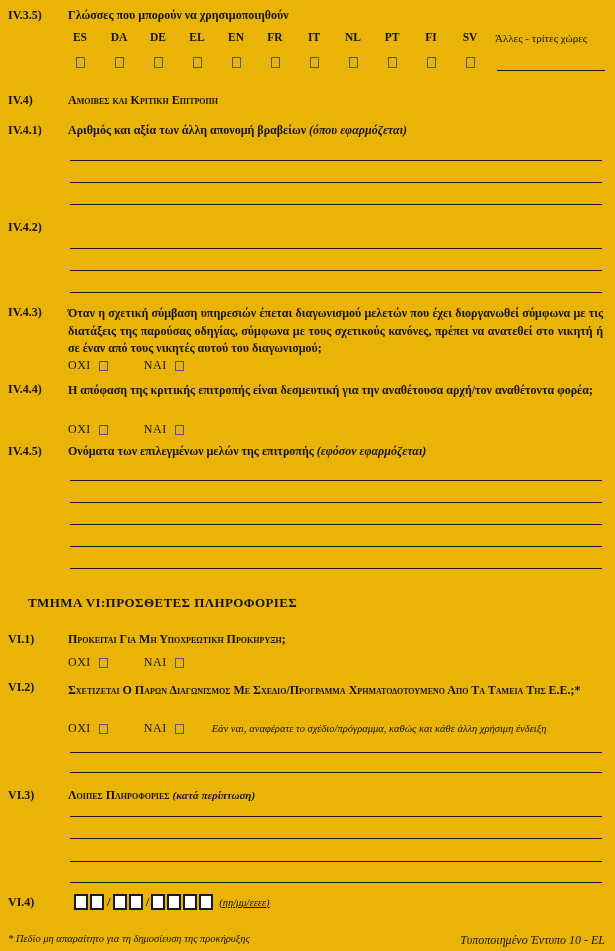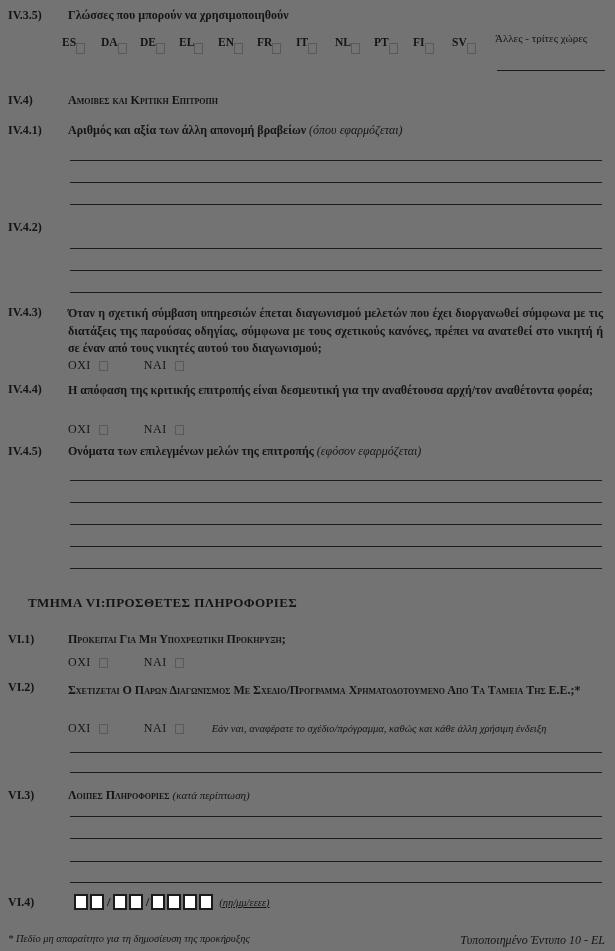--- a/index.html
+++ b/index.html
@@ -1,37 +1,37 @@
 <!DOCTYPE html>
 <html><head>
 <meta charset="utf-8">
 <style>
   * { margin:0; padding:0; box-sizing:border-box; }
   html,body { background:#ffffff; }
   .page {
     position:relative; width:615px; height:951px; margin:0 auto;
-    background:#737373; color:#141414; overflow:hidden;
+    background:#eab308; color:#141414; overflow:hidden;
     font-family:"Liberation Serif", serif;
   }
   .row { position:absolute; left:8px; right:12px; display:flex; align-items:flex-start; }
   .num { flex:0 0 60px; font-weight:bold; font-size:12px; }
   .bodytxt { flex:1; font-size:12px; }
   .b { font-weight:bold; }
-  .it { font-style:italic; font-weight:normal; }
+  .it { font-style:italic; font-weight:bold; }
   .sc { font-variant:small-caps; font-weight:bold; }
   .just { text-align:justify; }
   .lh { line-height:17.5px; }
   .wline { position:absolute; left:70px; width:532px; height:0; border-top:1px solid #1c1c1c; }
   .cb { display:inline-block; width:9px; height:10px; border:1px solid #595959; background:transparent; }
   .choice { position:absolute; left:68px; display:flex; align-items:center; font-size:12px; }
   .choice .lab { letter-spacing:0.5px; }
   .choice .cb { margin-left:8px; }
   .choice .yes { margin-left:36px; }
   .langrow { position:absolute; left:62px; top:31px; width:426px; display:flex; justify-content:space-between; }
-  .langcell { width:36px; display:flex; align-items:center; }
+  .langcell { width:36px; display:flex; flex-direction:column; align-items:center; }
   .langcode { font-weight:bold; font-size:11.5px; height:14px; }
   .langcell .cb { margin-top:12px; width:9px; height:11px; }
   .otherlbl { position:absolute; left:495px; top:32px; font-size:11px; }
   .sectitle { position:absolute; left:28px; font-size:13px; font-weight:bold; letter-spacing:0.4px; }
   .vi4row { align-items:center; }
   .vi4lbl { white-space:nowrap; font-size:11px; }
   .dategroup { display:flex; align-items:center; margin-left:6px; }
   .dbox { width:14px; height:16px; border:2px solid #1b1b1b; background:#fff; margin-right:2px; }
   .dslash { font-weight:bold; font-size:13px; margin:0 2px 0 1px; }
   .dnote { font-style:italic; font-size:10.5px; white-space:nowrap; margin-left:4px;text-decoration:underline; }

